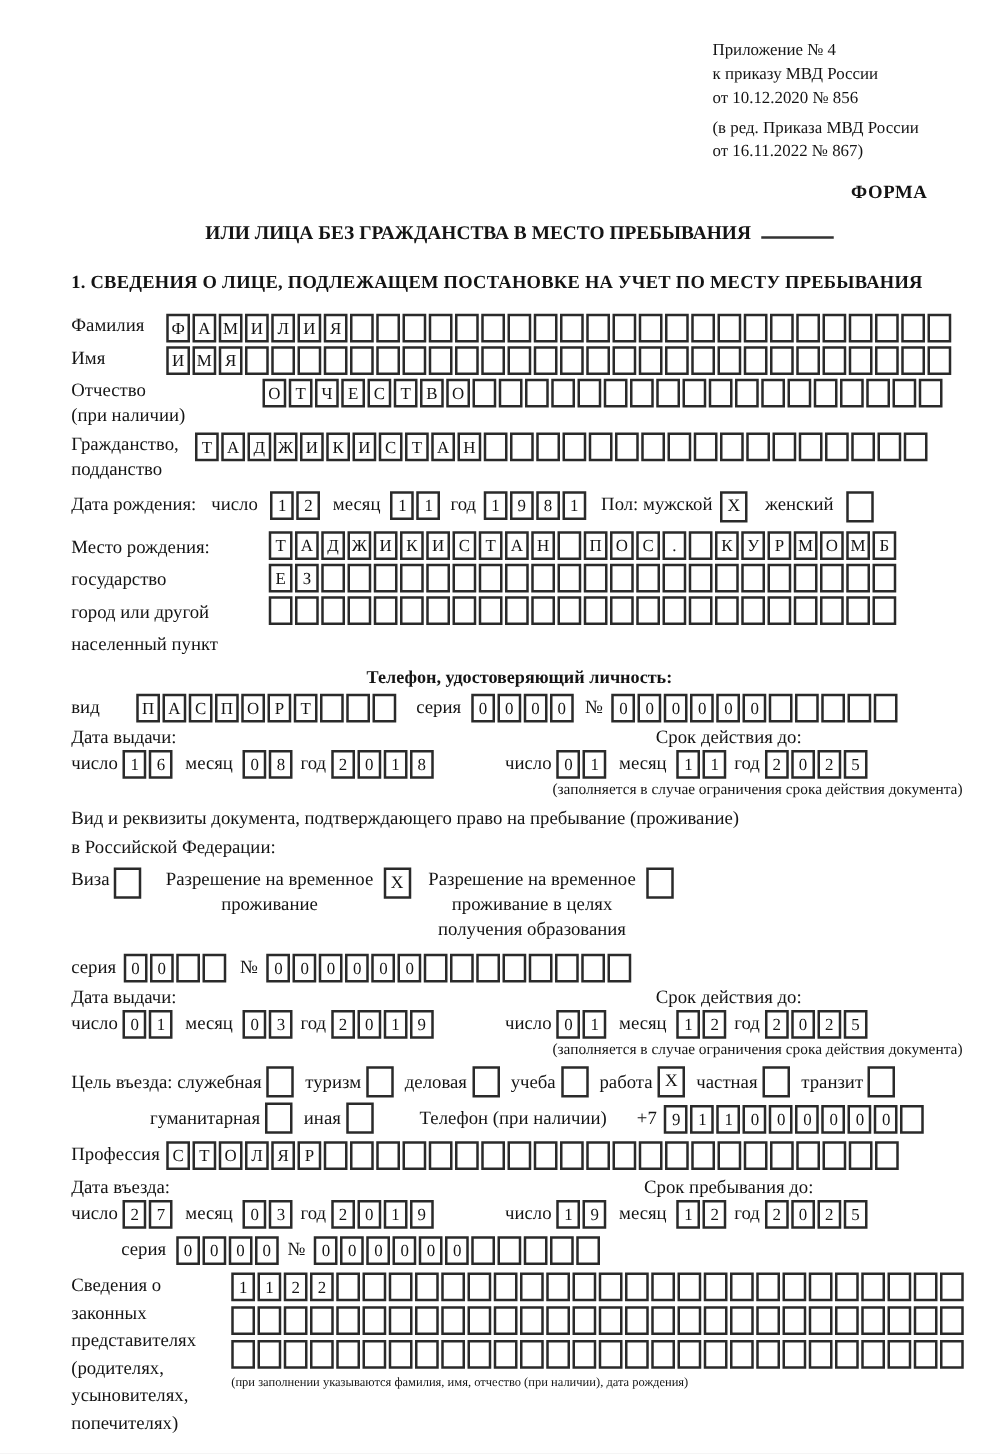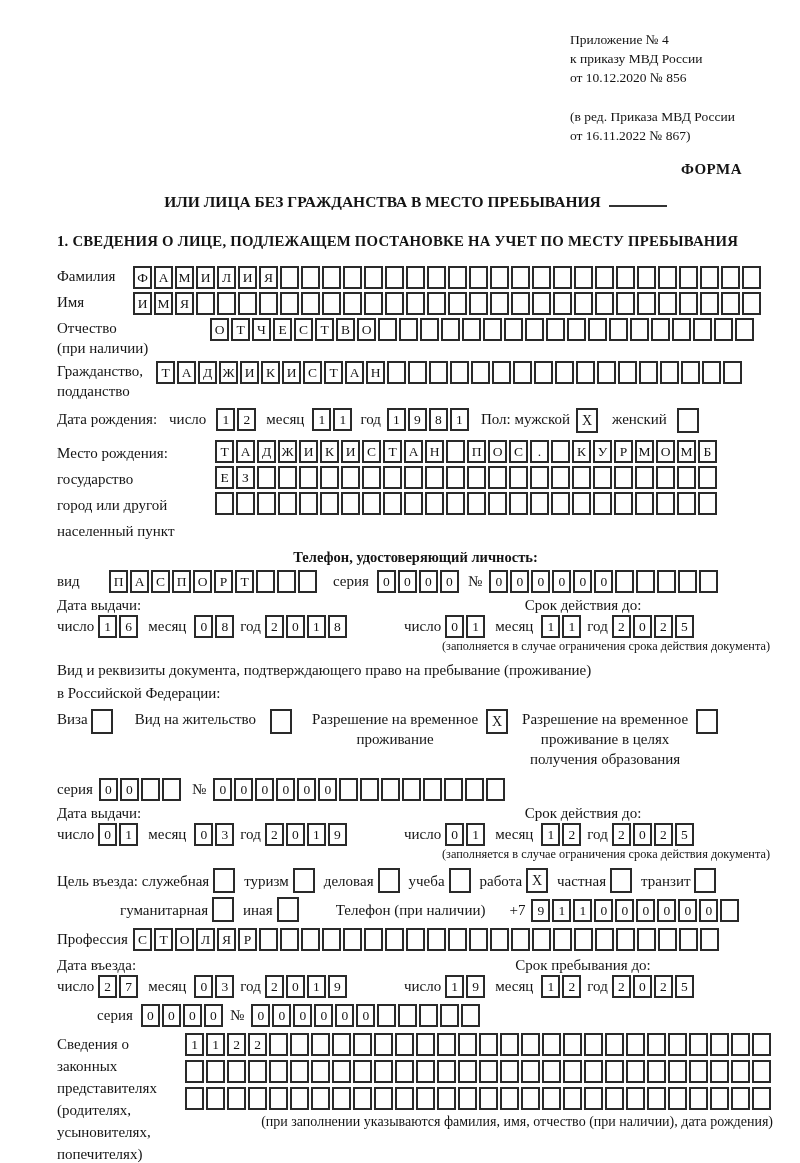--- a/index.html
+++ b/index.html
@@ -7,21 +7,21 @@
         font-family:"Liberation Serif","DejaVu Serif",serif;position:relative;overflow:hidden}
   .content{padding:30px 26px 0 57px;box-sizing:border-box}
   
   .brow{white-space:nowrap;display:inline-block;vertical-align:top}
   .box{display:inline-block;box-sizing:border-box;width:19px;height:23px;border:2px solid #2a2a2a;
        margin-right:2px;text-align:center;font-size:13.5px;line-height:19px;vertical-align:top;background:#fff}
   .cb{display:inline-block;box-sizing:border-box;width:22px;height:25px;border:2px solid #2a2a2a;
       text-align:center;font-size:14px;line-height:21px;vertical-align:top;background:#fff;flex:0 0 auto}
   
   .appendix{margin-left:513px;font-size:13.5px;line-height:19px}
-  .appendix .grp2{margin-top:20px}
+  .appendix .grp2{margin-top:5px}
   .forma{font-size:15px;font-weight:bold;text-align:right;padding-right:32px;margin-top:16px;letter-spacing:.5px}
   .title{font-size:15.5px;font-weight:bold;text-align:center;line-height:23px;margin-top:12px}
   .blank{display:inline-block;width:58px;border-bottom:2px solid #333;height:14px;margin-left:8px}
   .sechead{font-size:14.8px;font-weight:bold;margin-top:20px;letter-spacing:.2px}
   
   .frow{display:flex;align-items:flex-start;margin-top:3px}
   .flabel{font-size:15px;line-height:20px;flex:0 0 auto}
   .lw76{width:76px}.lw98{width:99px}.lw153{width:153px}.lw158{width:158px}.lw128{width:128px}
   .lb{font-size:15px;line-height:23px;display:inline-block;vertical-align:top}.mr6{margin-right:6px}.mr4{margin-right:4px}
   .inrow{display:flex;align-items:flex-start;font-size:15px;margin-top:4px}
@@ -31,21 +31,21 @@
   .daterow{display:flex;margin-top:1px}
   .dcol1{width:335px;display:flex;align-items:flex-start}
   .dcol2{flex:1;display:flex;align-items:flex-start;padding-left:12px}
   .note{font-size:12.3px;text-align:right;padding-right:4px;margin-top:1px;line-height:15px}
   .ptext{font-size:15px;line-height:20px;margin-top:6px}
   .optrow{display:flex;margin-top:6px;font-size:15px;line-height:20px}
   .optpair{display:flex;align-items:flex-start}
   .optcenter{text-align:center}
   .purprow{display:flex;align-items:flex-end;font-size:15px;line-height:23px;margin-top:6px}
   .purprow .cb{margin:0 9px 0 4px}
-  .footnote{font-size:14px;margin-top:4px;text-align:right;line-height:16px}
+  .footnote{font-size:10px;margin-top:4px;text-align:left;line-height:16px}
 </style>
 </head>
 <body>
 
 <div class="page">
   <div class="content">
 
     <div class="appendix">
       <div>Приложение № 4</div>
       <div>к приказу МВД России</div>
@@ -149,24 +149,20 @@
     <div class="note">(заполняется в случае ограничения срока действия документа)</div>
 
     <div class="ptext">Вид и реквизиты документа, подтверждающего право на пребывание (проживание)</div>
     <div class="ptext" style="margin-top:3px">в Российской Федерации:</div>
 
     <div class="optrow">
       <div class="optpair">
         <span>Виза</span>
         <span class="cb" style="margin-left:3px"></span>
       </div>
-      <div class="optpair" style="margin-left:22px">
-        <span>Вид на жительство</span>
-        <span class="cb" style="margin-left:14px"></span>
-      </div>
       <div class="optpair" style="margin-left:20px">
         <span class="optcenter">
           <span>Разрешение на временное</span><br>
           <span>проживание</span>
         </span>
         <span class="cb" style="margin-left:8px">X</span>
       </div>
       <div class="optpair" style="margin-left:14px">
         <span class="optcenter">
           <span>Разрешение на временное</span><br>

